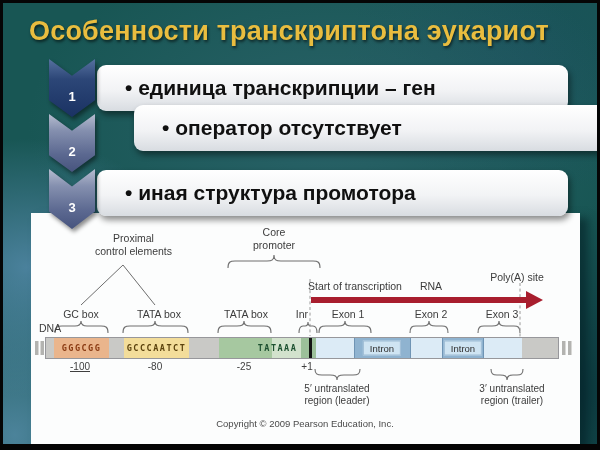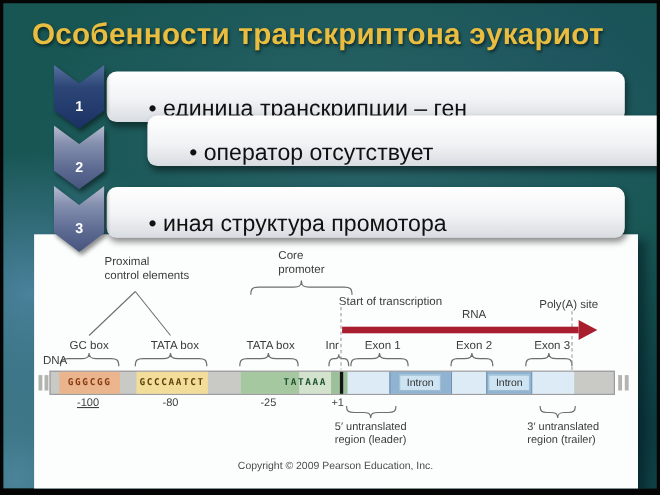--- a/index.html
+++ b/index.html
@@ -24,27 +24,27 @@
   .chev{position:relative; width:46px; height:58px;
     clip-path:polygon(0 0,50% 29%,100% 0,100% 71%,50% 100%,0 71%);}
   .chev1{background:linear-gradient(180deg,#56719f 0%,#2c4677 35%,#1a3263 100%);}
   .chev23{background:linear-gradient(180deg,#b6bdd0 0%,#8590af 28%,#5b6890 70%,#47547e 100%);}
   .chev-num{position:absolute; left:50%; top:52%; transform:translateX(-50%);
     color:#fff; font-size:13px; font-weight:bold;}
   .item-box{
     position:absolute; left:94px; width:471px; height:46px; border-radius:9px; z-index:4;
     background:linear-gradient(180deg,#ffffff 0%,#f2f3f5 55%,#d8dce1 100%);
     box-shadow:2px 4px 6px rgba(0,0,0,.45);
-    display:flex; align-items:flex-end; padding-left:38px; box-sizing:border-box;
-    font-size:21px; font-weight:normal; color:#101010; white-space:nowrap;
+    display:flex; align-items:center; padding-left:28px; box-sizing:border-box;
+    font-size:21px; font-weight:bold; color:#101010; white-space:nowrap;
   }
   
   .panel{position:absolute; left:28px; top:210px; width:549px; height:233px;
     background:#fcfdfd; box-shadow:8px 5px 8px rgba(3,30,35,.55); z-index:1;}
-  .dlabel{position:absolute; font-size:10.5px; color:#3c3c3c; line-height:1.22; white-space:nowrap;}
+  .dlabel{position:absolute; font-size:10.5px; color:#3c3c3c; line-height:1.22; white-space:nowrap;text-align:center;}
   .ml{white-space:pre-line;}
   .ctr{transform:translateX(-50%); }
   .pos{font-size:10px; color:#3f3f3f;}
   .gsvg{position:absolute; left:0; top:0; pointer-events:none;}
   
   .bar{position:absolute; left:14px; top:124px; width:514px; height:22px;
     background:#c9c9c6; border:1px solid #97979b; box-sizing:border-box;}
   .seg{position:absolute; top:0; height:100%;}
   .seq{position:absolute; top:0; height:100%; line-height:20px; text-align:center;
     font-family:"DejaVu Sans Mono",monospace; font-size:8.5px; font-weight:bold; letter-spacing:1.5px;}
@@ -133,21 +133,21 @@
 promoter</div>
 
     <div class="dlabel ctr" style="left:50px;  top:95px;">GC box</div>
     <div class="dlabel ctr" style="left:128px; top:95px;">TATA box</div>
     <div class="dlabel ctr" style="left:215px; top:95px;">TATA box</div>
     <div class="dlabel ctr" style="left:271px; top:95px;">Inr</div>
     <div class="dlabel ctr" style="left:317px; top:95px;">Exon 1</div>
     <div class="dlabel ctr" style="left:400px; top:95px;">Exon 2</div>
     <div class="dlabel ctr" style="left:471px; top:95px;">Exon 3</div>
 
-    <div class="dlabel" style="left:277px; top:55px;">Start of transcription</div>
+    <div class="dlabel" style="left:277px; top:67px;">Start of transcription</div>
     <div class="dlabel ctr" style="left:400px; top:67px;">RNA</div>
     <div class="dlabel ctr" style="left:486px; top:58px;">Poly(A) site</div>
 
     <div class="dlabel" style="left:8px; top:109px;">DNA</div>
 
     <div class="bar">
       <div class="seg" style="left:8px;   width:55px; background:#eab58c;"></div>
       <div class="seg" style="left:78px;  width:65px; background:#f3dd9a;"></div>
       <div class="seg" style="left:173px; width:53px; background:#a6c8a0;"></div>
       <div class="seg" style="left:226px; width:29px; background:#d2e2cd;"></div>

